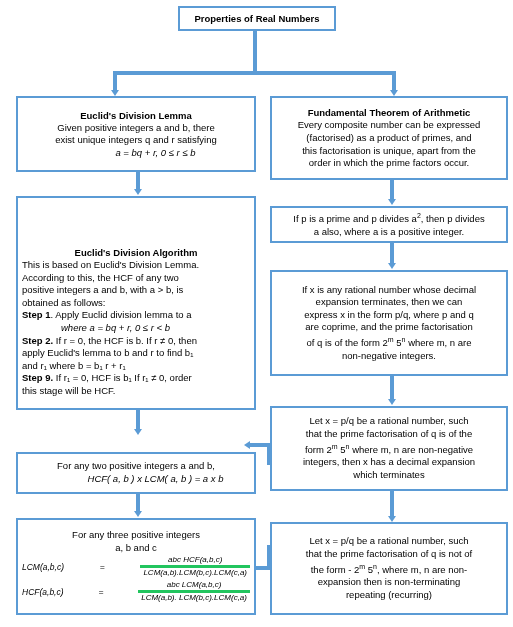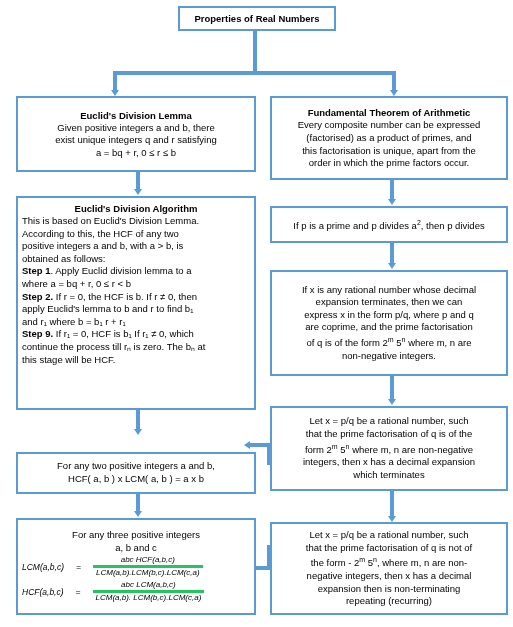--- a/index.html
+++ b/index.html
@@ -20,37 +20,37 @@
     box-sizing:border-box;
     display:flex;
     flex-direction:column;
     justify-content:center;
     text-align:center;
     padding:3px 4px;
   }
   .box .ttl{font-weight:bold;font-size:9.5px;line-height:13px;}
   .box .txt{font-size:9.5px;line-height:12.6px;}
   .left-al{text-align:left;}
-  .ital{}
+  .ital{font-style:italic;margin-left:39px;}
   .arrow-d{
     position:absolute;width:0;height:0;
     border-left:4.5px solid transparent;
     border-right:4.5px solid transparent;
     border-top:6px solid #5b9bd5;
   }
   .arrow-l{
     position:absolute;width:0;height:0;
     border-top:4.5px solid transparent;
     border-bottom:4.5px solid transparent;
     border-right:6px solid #5b9bd5;
   }
   .frac{display:inline-block;vertical-align:middle;text-align:center;}
   .frac .num{display:block;font-size:8px;line-height:10px;padding:0 3px;}
   .frac .den{display:block;font-size:8px;line-height:10px;border-top:3px solid #22c55e;padding:0 3px;}
-  .eqrow{display:flex;align-items:center;justify-content:flex-start;gap:12px;font-style:italic;font-size:8.5px;margin:1px 0;}
+  .eqrow{display:flex;align-items:center;justify-content:space-between;gap:12px;font-style:italic;font-size:8.5px;margin:1px 0;}
   .sup{font-size:7px;vertical-align:super;}
 </style>
 </head>
 <body>
 
 <div id="canvas">
 
   <div class="conn" style="left:253px;top:30px;width:4px;height:43px;"></div>
 
   <div class="conn" style="left:113px;top:71px;width:283px;height:4px;"></div>
@@ -97,38 +97,37 @@
   </div>
 
   <div class="box" style="left:16px;top:96px;width:240px;height:76px;">
     <div class="ttl">Euclid's Division Lemma</div>
     <div class="txt">Given positive integers a and b, there</div>
     <div class="txt">exist unique integers q and r satisfying</div>
     <div class="txt ital">a = bq + r, 0 ≤ r ≤ b</div>
   </div>
 
   <div class="box left-al" style="left:16px;top:196px;width:240px;height:214px;justify-content:flex-start;padding-top:4px;">
-    <div class="ttl" style="text-align:center;">Euclid's Division Algorithm</div>
+    <div class="ttl" style="text-align:center;margin-top:44px;">Euclid's Division Algorithm</div>
     <div class="txt">This is based on Euclid's Division Lemma.</div>
     <div class="txt">According to this, the HCF of any two</div>
     <div class="txt">positive integers a and b, with a &gt; b, is</div>
     <div class="txt">obtained as follows:</div>
     <div class="txt">
       <b>Step 1</b><span>. Apply Euclid division lemma to a</span>
     </div>
     <div class="txt ital">where a = bq + r, 0 ≤ r &lt; b</div>
     <div class="txt">
       <b>Step 2.</b><span> If r = 0, the HCF is b. If r ≠ 0, then</span>
     </div>
     <div class="txt">apply Euclid's lemma to b and r to find b₁</div>
     <div class="txt">and r₁ where b = b₁ r + r₁</div>
     <div class="txt">
-      <b>Step 9.</b><span> If r₁ = 0, HCF is b₁ If r₁ ≠ 0, which</span>
-    </div>
-    <div class="txt">continue the process till rₙ is zero. The bₙ at</div>
+      <b>Step 9.</b><span> If r₁ = 0, HCF is b₁ If r₁ ≠ 0, order</span>
+    </div>
     <div class="txt">this stage will be HCF.</div>
   </div>
 
   <div class="box" style="left:16px;top:452px;width:240px;height:42px;">
     <div class="txt">For any two positive integers a and b,</div>
     <div class="txt ital">HCF( a, b ) x LCM( a, b ) = a x b</div>
   </div>
 
   <div class="box" style="left:16px;top:518px;width:240px;height:97px;">
     <div class="txt">For any three positive integers</div>
@@ -156,20 +155,21 @@
     <div class="txt">Every composite number can be expressed</div>
     <div class="txt">(factorised) as a product of primes, and</div>
     <div class="txt">this factorisation is unique, apart from the</div>
     <div class="txt">order in which the prime factors occur.</div>
   </div>
 
   <div class="box" style="left:270px;top:206px;width:238px;height:37px;">
     <div class="txt">
       <span>If p is a prime and p divides a</span><sup class="sup">2</sup><span>, then p divides</span>
     </div>
+    <div class="txt">a also, where a is a positive integer.</div>
   </div>
 
   <div class="box" style="left:270px;top:270px;width:238px;height:106px;">
     <div class="txt">If x is any rational number whose decimal</div>
     <div class="txt">expansion terminates, then we can</div>
     <div class="txt">express x in the form p/q, where p and q</div>
     <div class="txt">are coprime, and the prime factorisation</div>
     <div class="txt">
       <span>of q is of the form 2</span><sup class="sup">m</sup><span> 5</span><sup class="sup">n</sup><span> where m, n are</span>
     </div>
@@ -185,18 +185,17 @@
     <div class="txt">integers, then x has a decimal expansion</div>
     <div class="txt">which terminates</div>
   </div>
 
   <div class="box" style="left:270px;top:522px;width:238px;height:93px;">
     <div class="txt">Let x = p/q  be a rational number, such</div>
     <div class="txt">that the prime factorisation of q is not of</div>
     <div class="txt">
       <span>the form - 2</span><sup class="sup">m</sup><span> 5</span><sup class="sup">n</sup><span>, where m, n are non-</span>
     </div>
-    <div class="txt">negative integers, then x has a decimal</div>
     <div class="txt">expansion then is non-terminating</div>
     <div class="txt">repeating (recurring)</div>
   </div>
 
 </div>
 
 </body></html>

